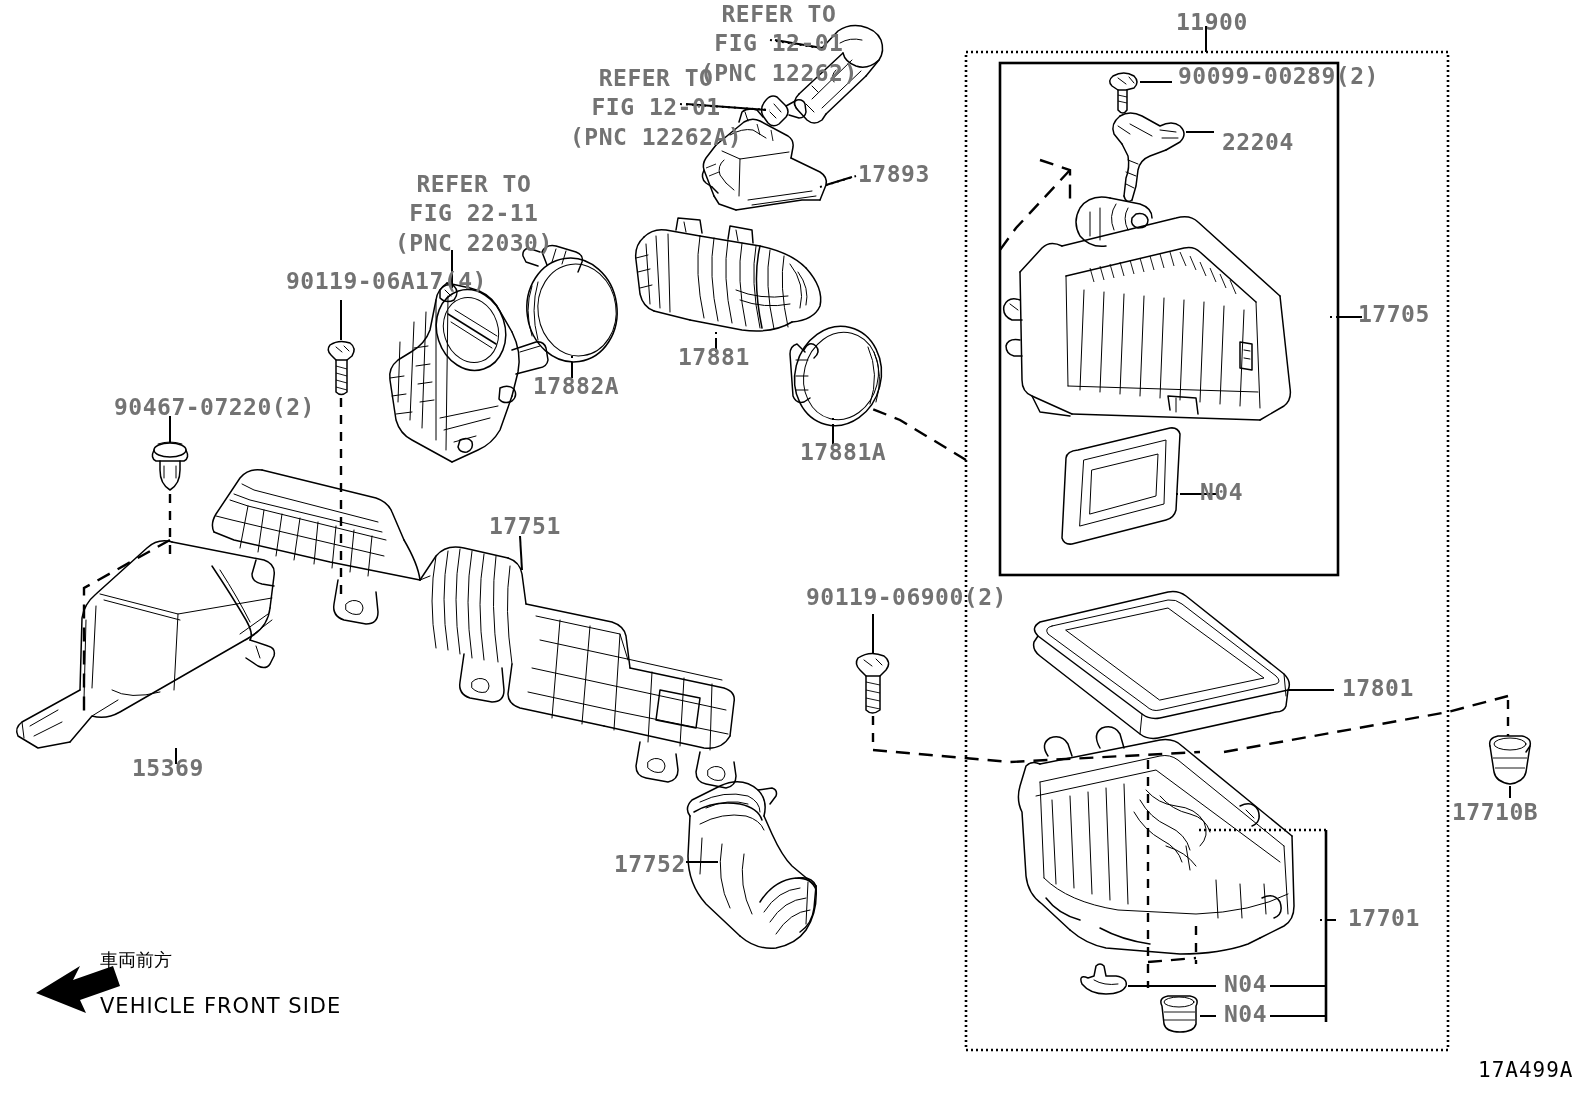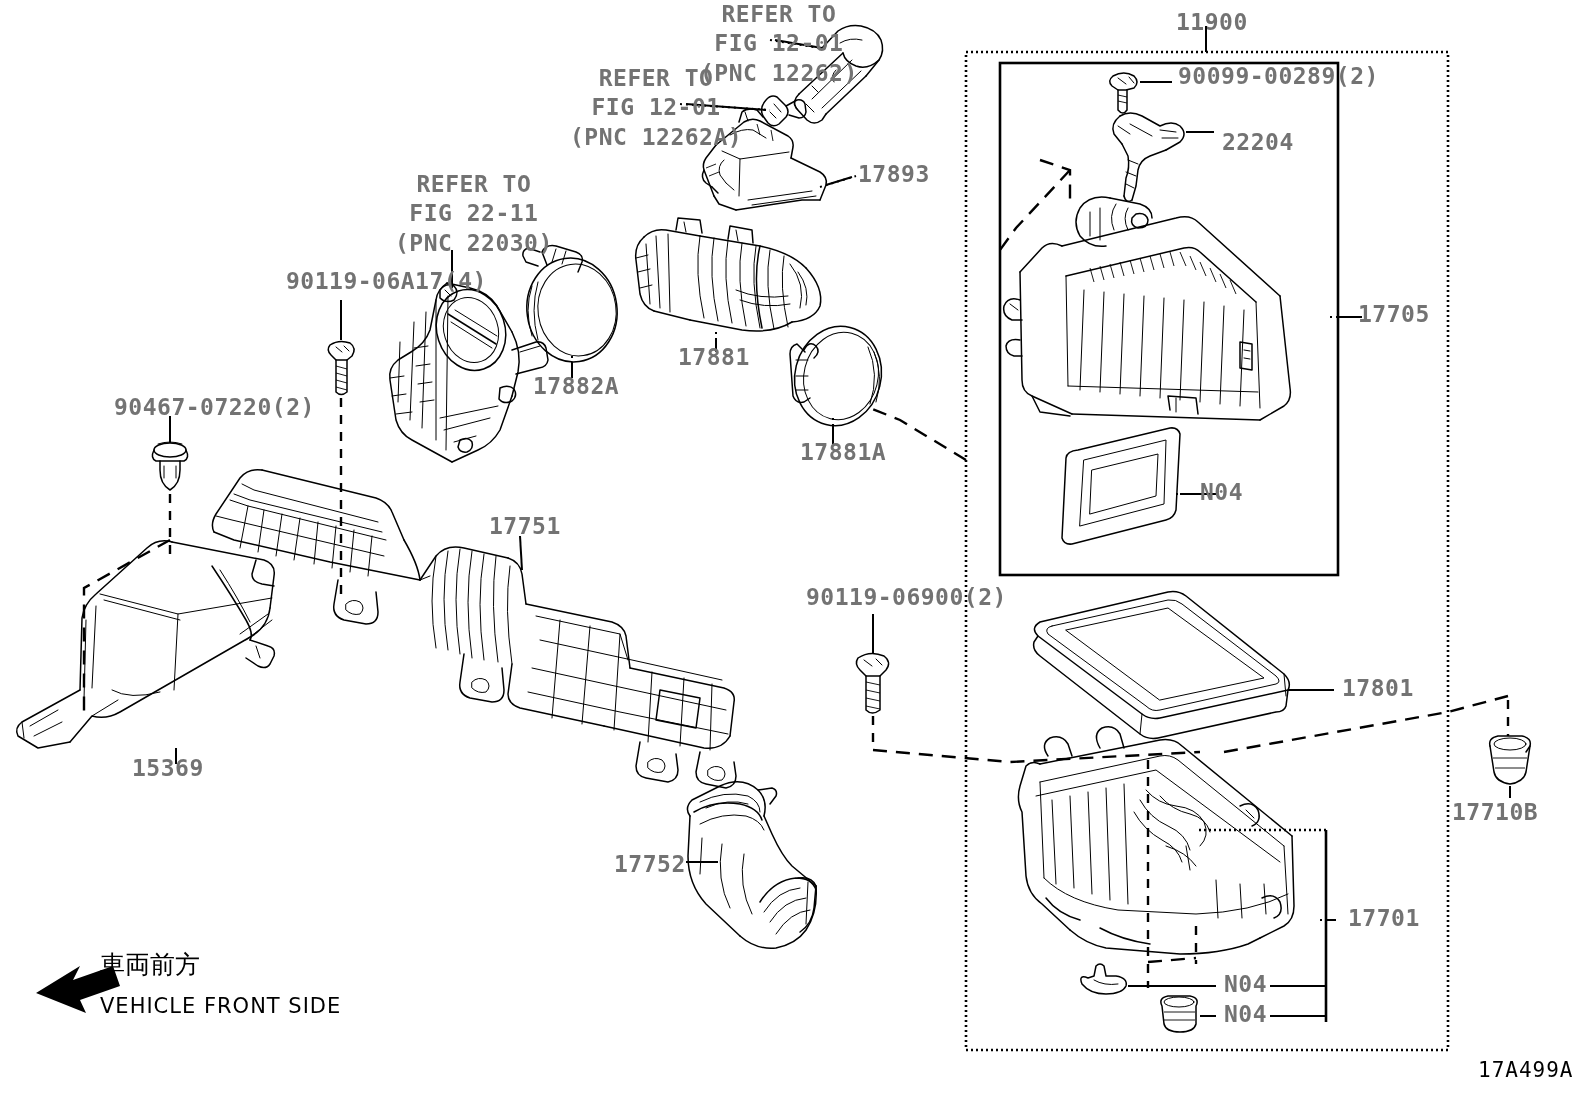--- a/index.html
+++ b/index.html
@@ -590,19 +590,19 @@
   <div class="lbl" style="left:1348px;top:904px;">17701</div>
 
   <div class="lbl" style="left:1200px;top:478px;">N04</div>
   <div class="lbl" style="left:1224px;top:970px;">N04</div>
   <div class="lbl" style="left:1224px;top:1000px;">N04</div>
 
   <div class="lbl" style="left:489px;top:512px;">17751</div>
   <div class="lbl" style="left:614px;top:850px;">17752</div>
   <div class="lbl" style="left:132px;top:754px;">15369</div>
 
-  <div class="note jp" style="left:100px;top:948px;font-size:25px;">車両前方</div>
+  <div class="note jp" style="left:100px;top:948px;font-size:18px;">車両前方</div>
   <div class="note" style="left:100px;top:992px;font-size:21px;letter-spacing:1px;">VEHICLE FRONT SIDE</div>
 
 
   <div class="figcode" style="left:1478px;top:1058px;">17A499A</div>
 
 </div>
 
 </body></html>

